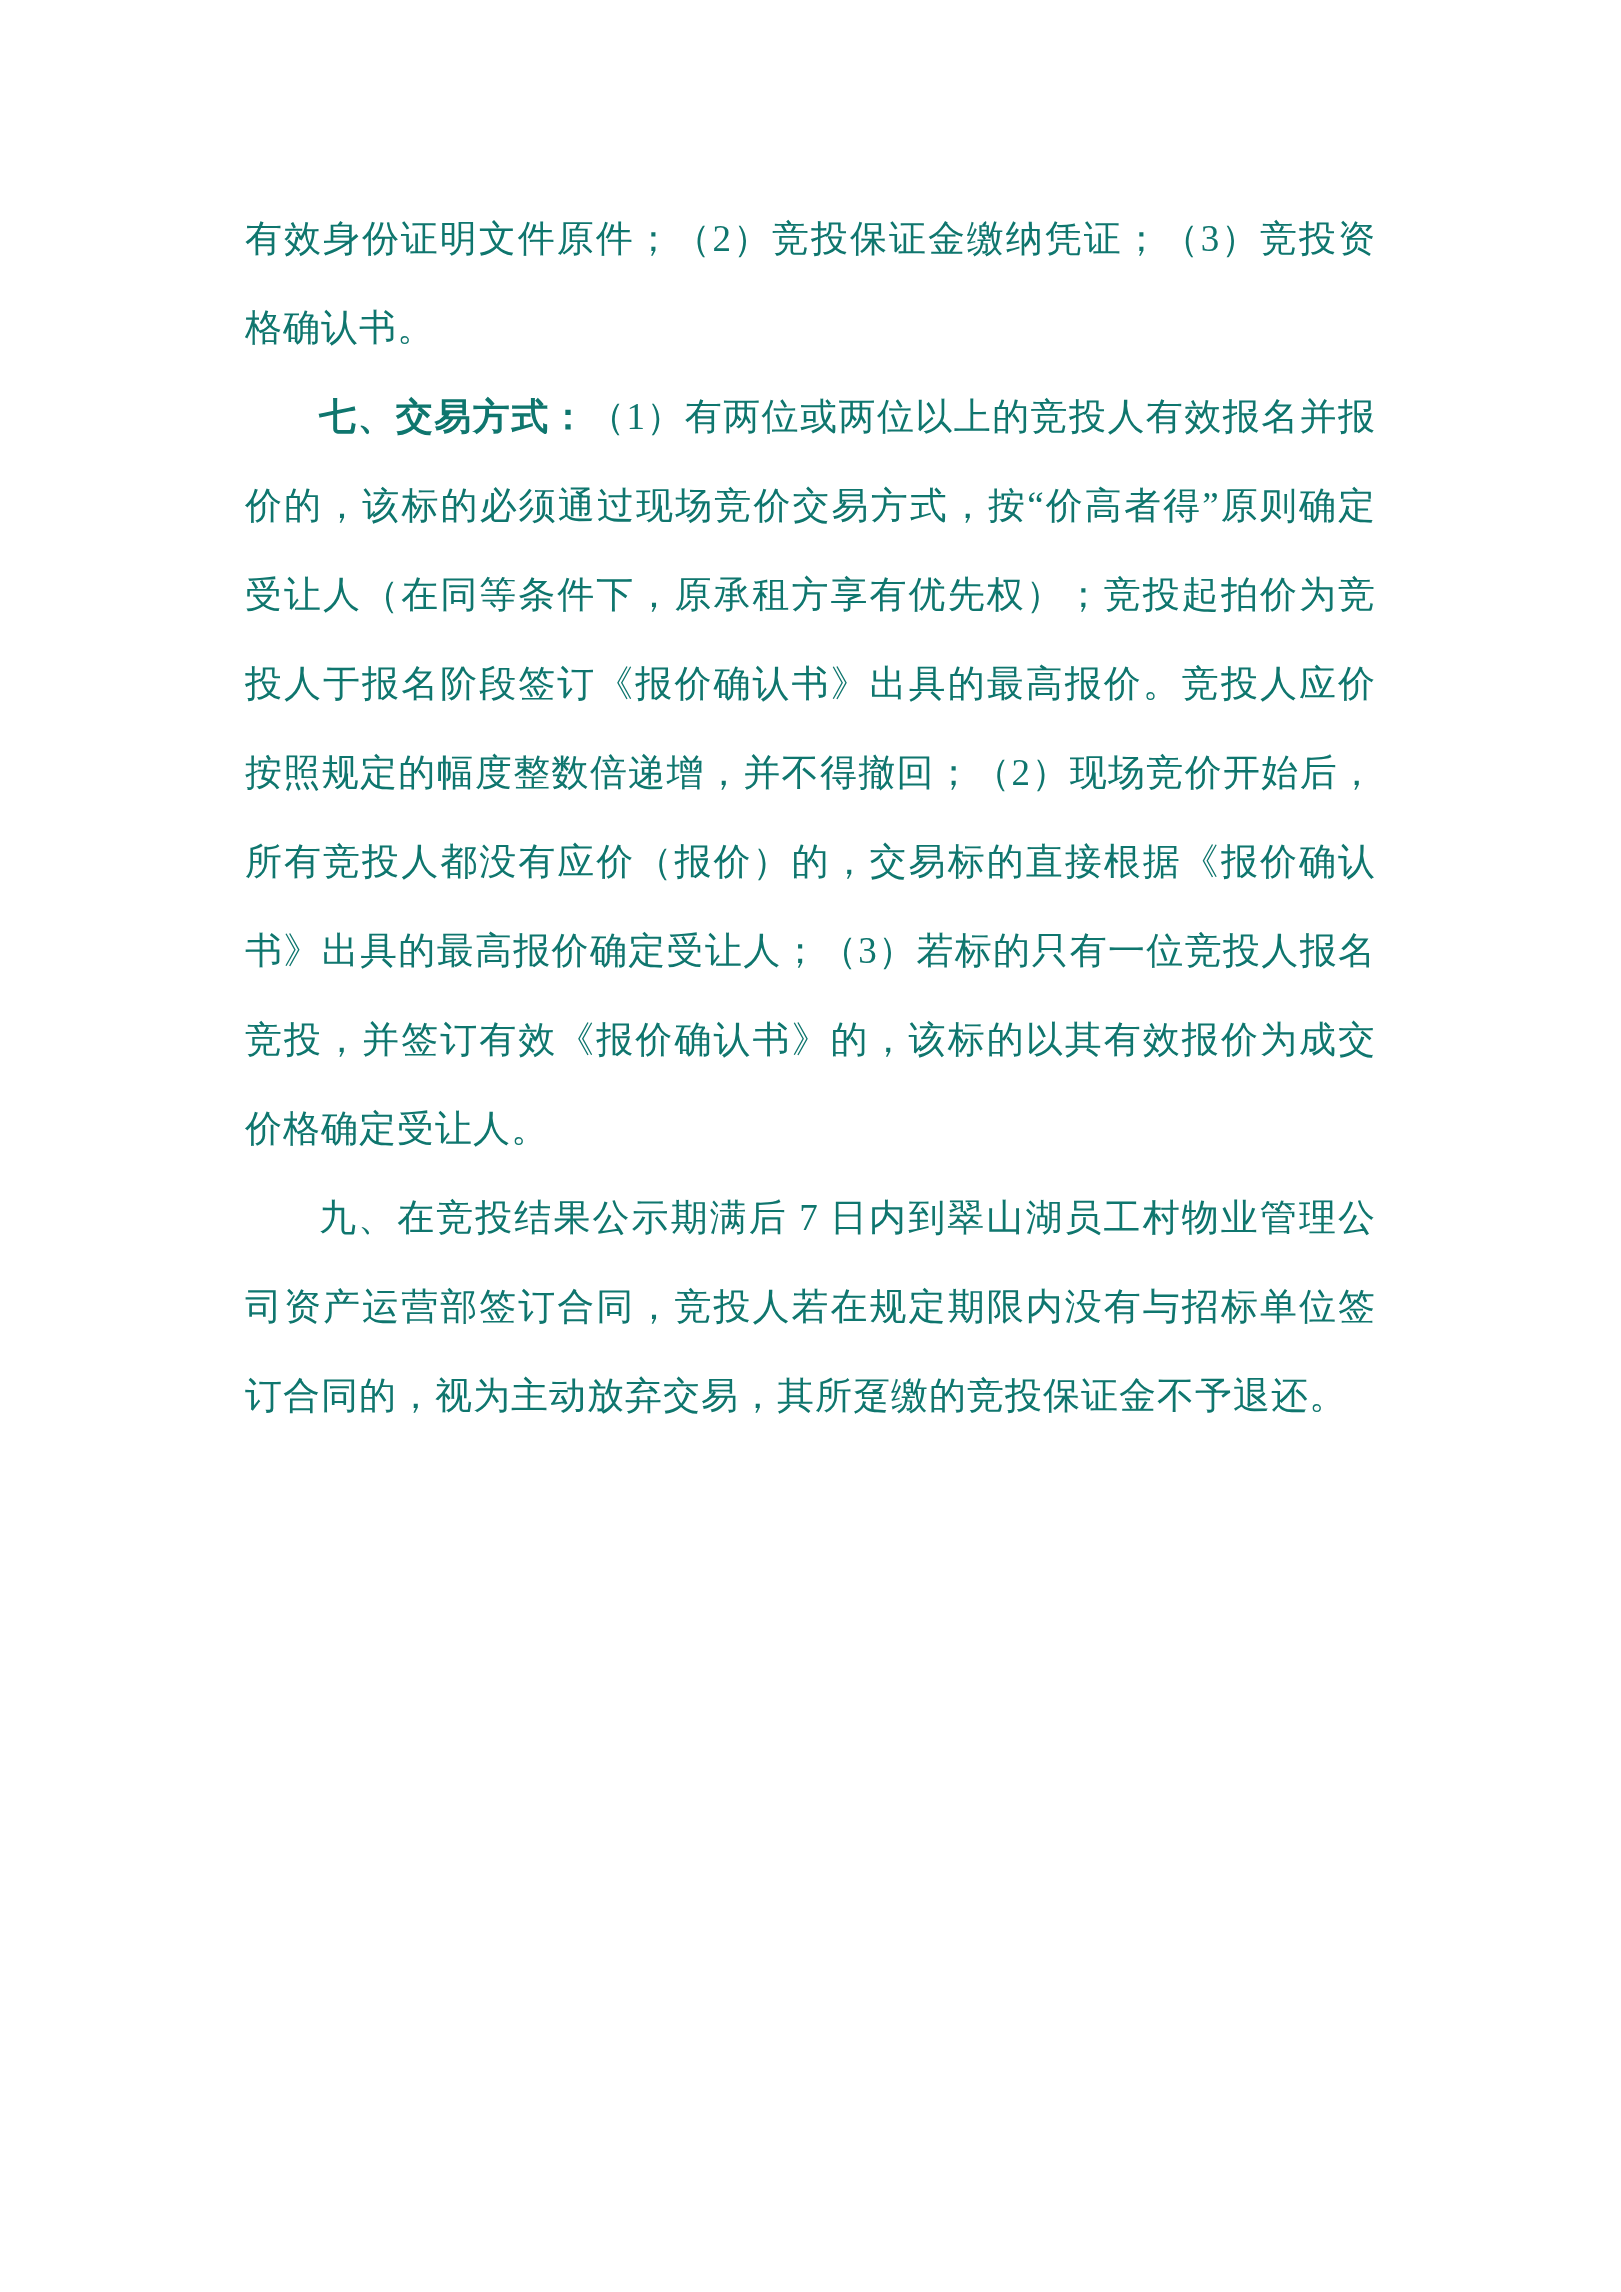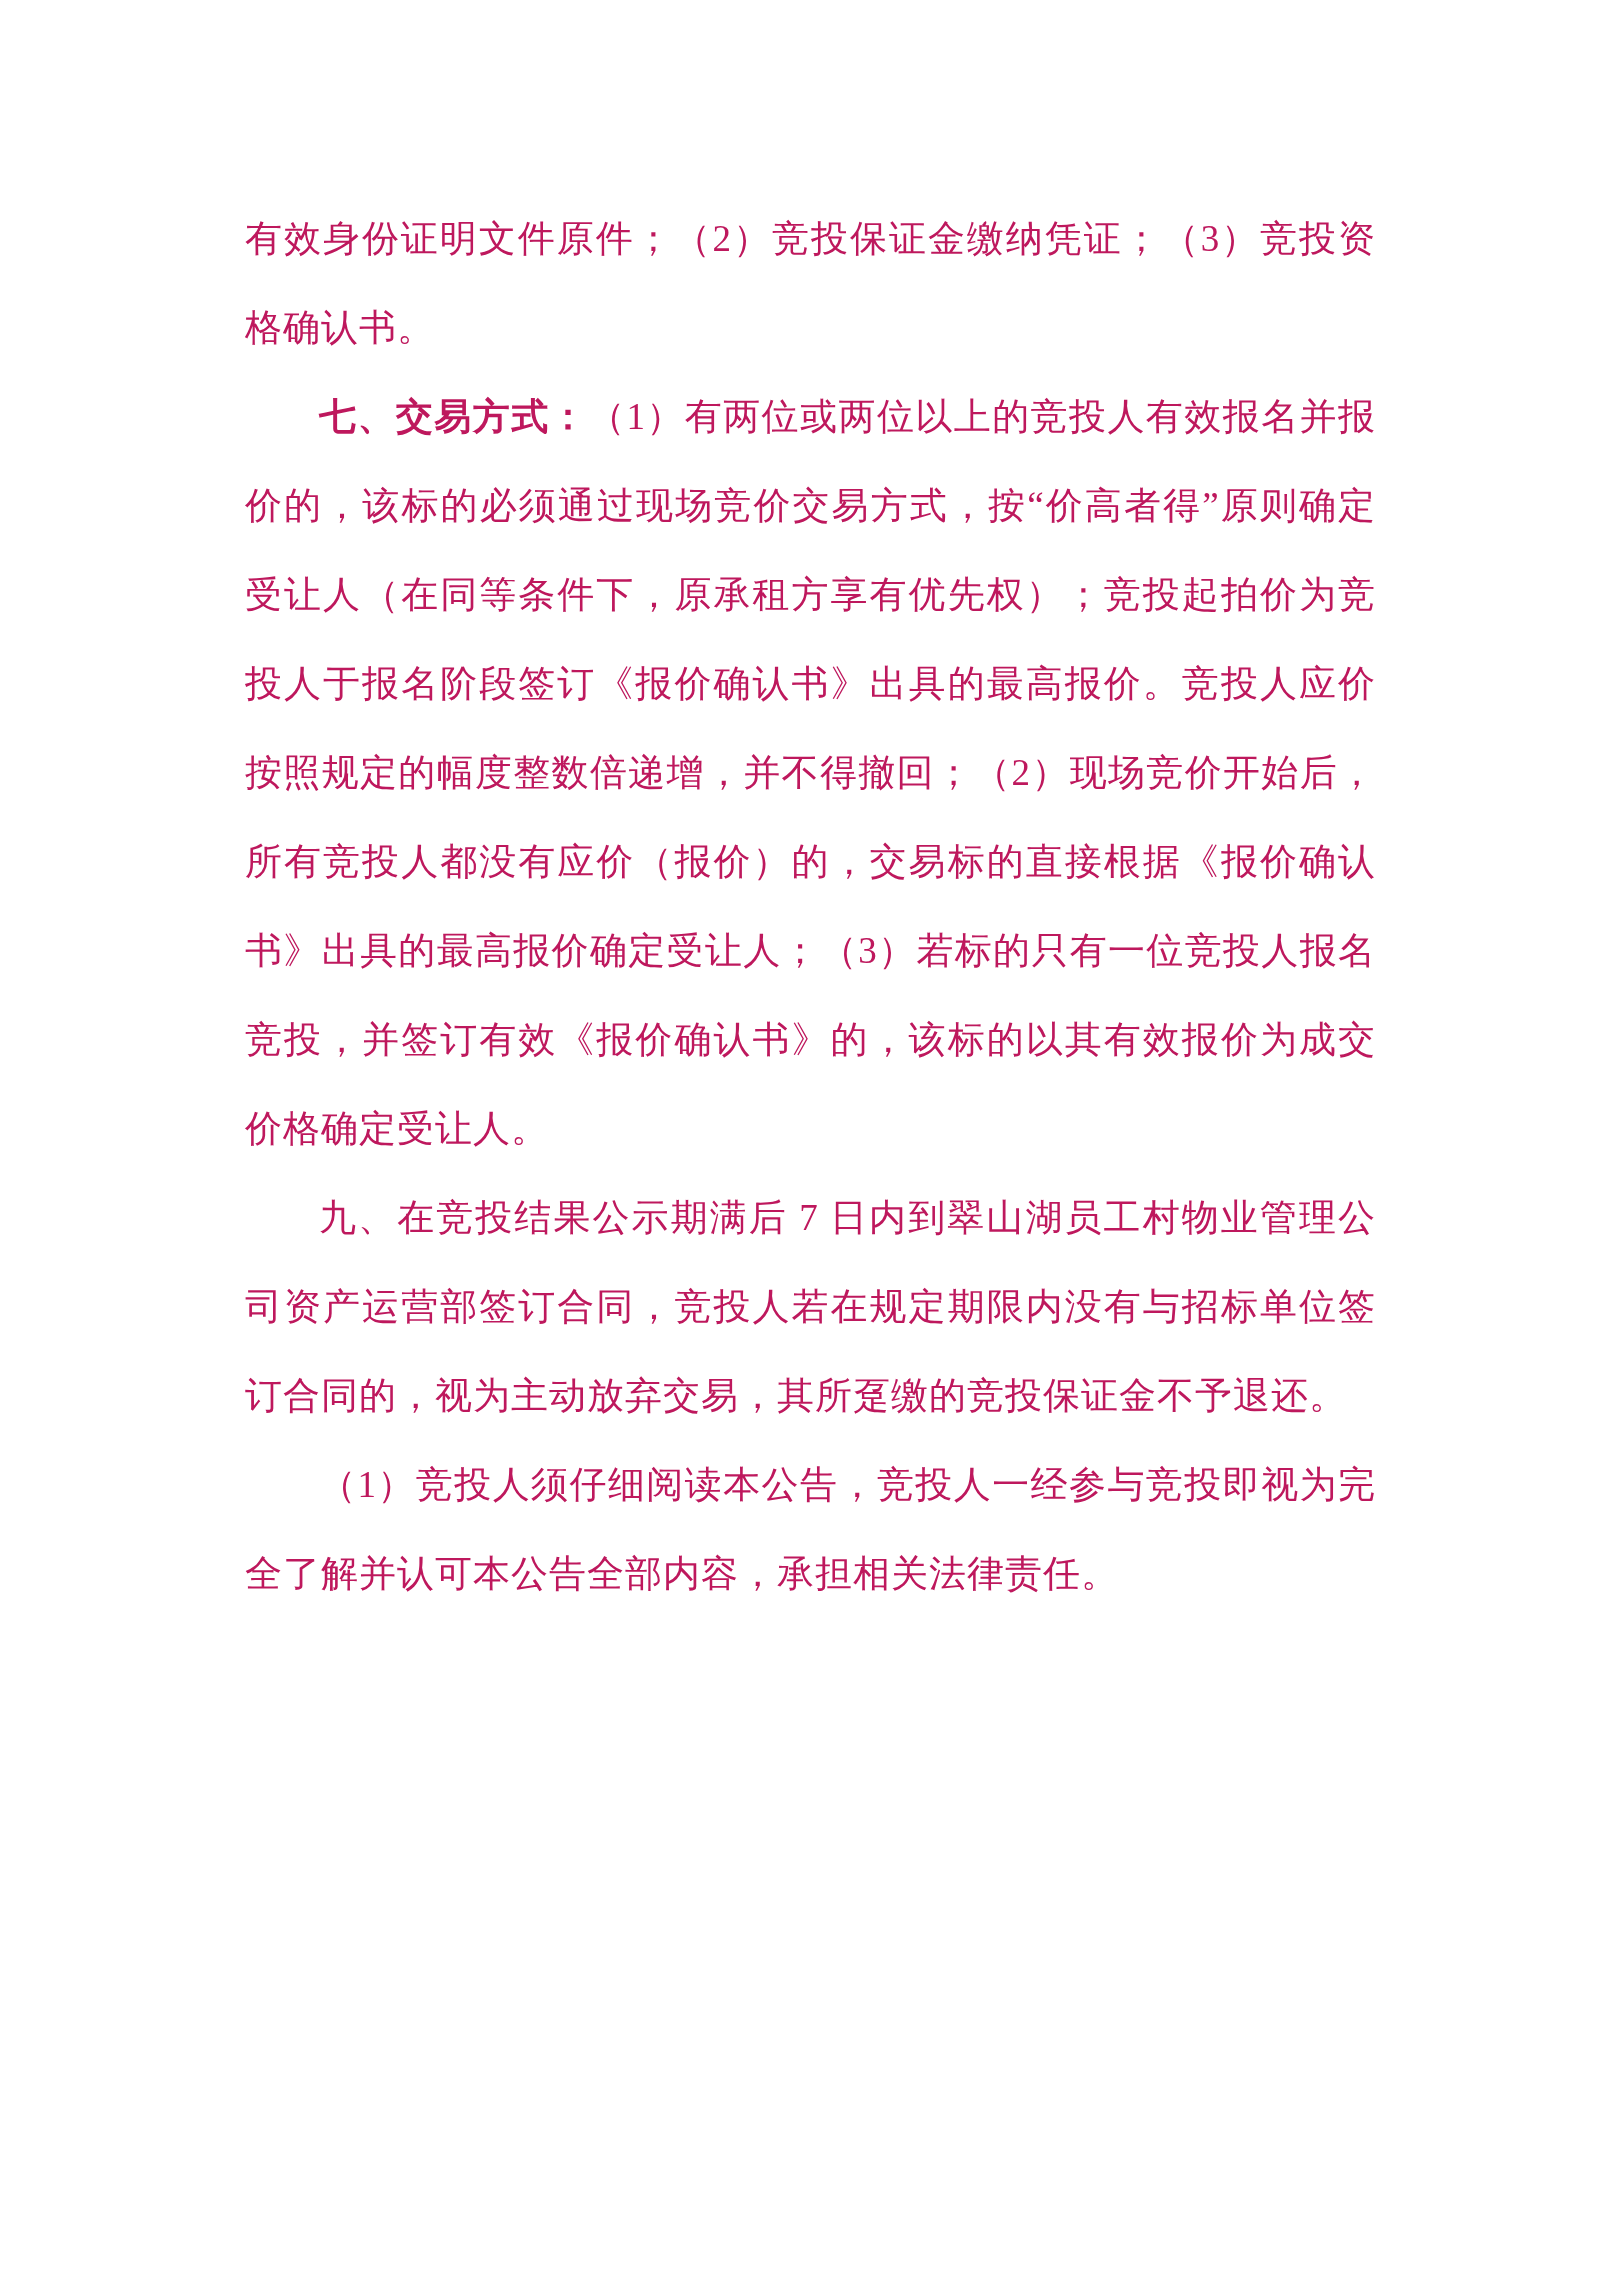--- a/index.html
+++ b/index.html
@@ -6,21 +6,21 @@
     margin: 0;
     padding: 0;
     background: #ffffff;
   }
   .page {
     position: relative;
     width: 1621px;
     height: 2293px;
     margin: 0 auto;
     background: #ffffff;
-    color: #be185d;
+    color: #0f766e;
     font-family: "Liberation Serif", "DejaVu Serif", serif;
     box-sizing: border-box;
     padding: 194px 245px 0 245px;
     overflow: hidden;
   }
   .doc-body {
     font-size: 37px;
     line-height: 89px;
     text-align: justify;
     letter-spacing: 1px;
@@ -49,20 +49,17 @@
     <p class="para-indent">
       <span class="lead-bold">七、交易方式：</span><span>（1）有两位或两位以上的竞投人有效报名并报价的，该标的必须通过现场竞价交易方式，按“价高者得”原则确定受让人（在同等条件下，原承租方享有优先权）；竞投起拍价为竞投人于报名阶段签订《报价确认书》出具的最高报价。竞投人应价按照规定的幅度整数倍递增，并不得撤回；（2）现场竞价开始后，所有竞投人都没有应价（报价）的，交易标的直接根据《报价确认书》出具的最高报价确定受让人；（3）若标的只有一位竞投人报名竞投，并签订有效《报价确认书》的，该标的以其有效报价为成交价格确定受让人。</span>
     </p>
 
 
     <p class="para-indent">
       <span>九、在竞投结果公示期满后 7 日内到翠山湖员工村物业管理公司资产运营部签订合同，竞投人若在规定期限内没有与招标单位签订合同的，视为主动放弃交易，其所趸缴的竞投保证金不予退还。</span>
     </p>
 
 
-    <p class="para-indent">
-      <span>（1）竞投人须仔细阅读本公告，竞投人一经参与竞投即视为完全了解并认可本公告全部内容，承担相关法律责任。</span>
-    </p>
 
 
   </div>
 </div>
 
 
 </body></html>

